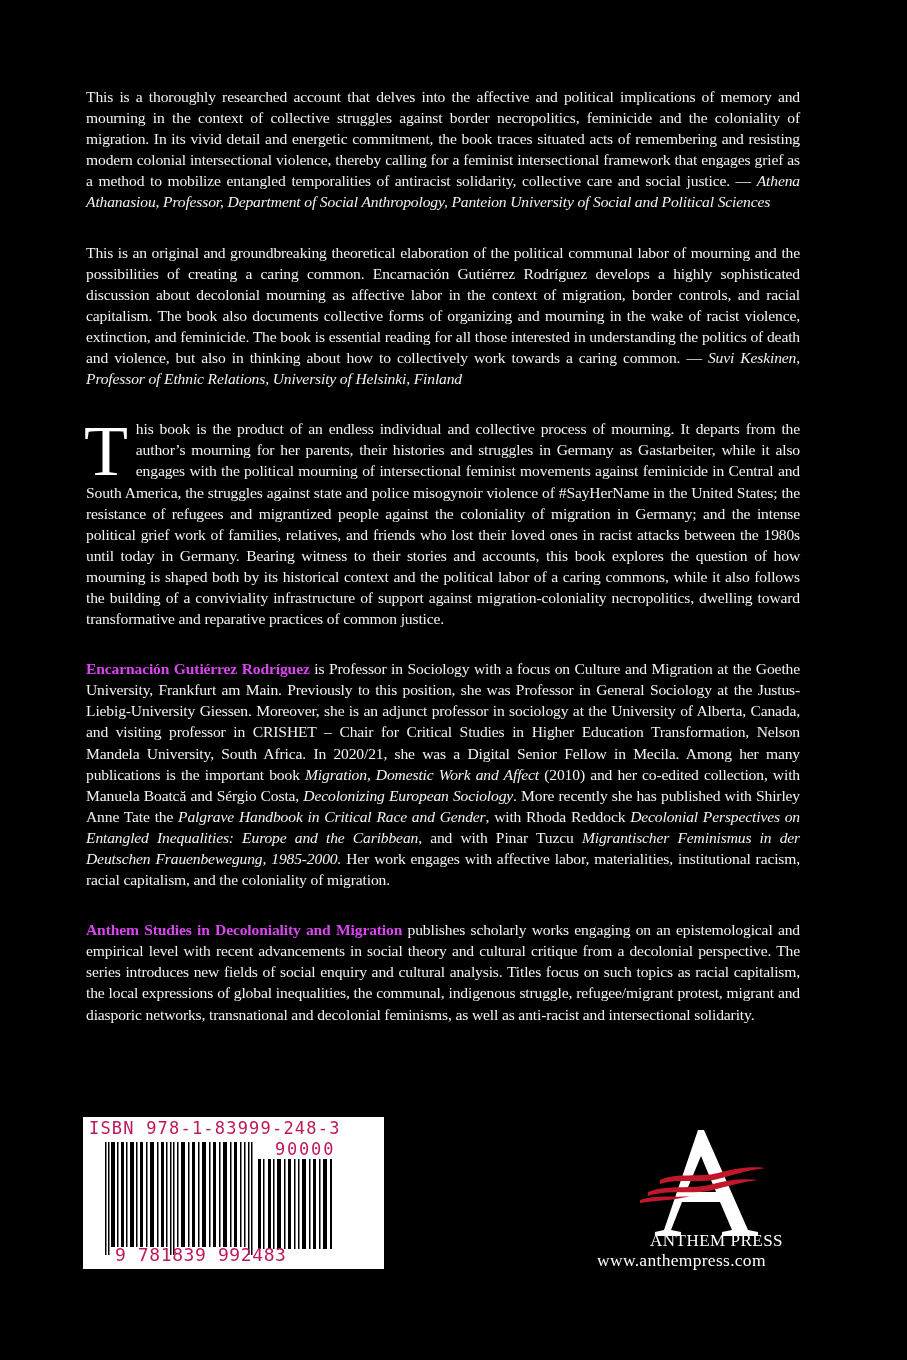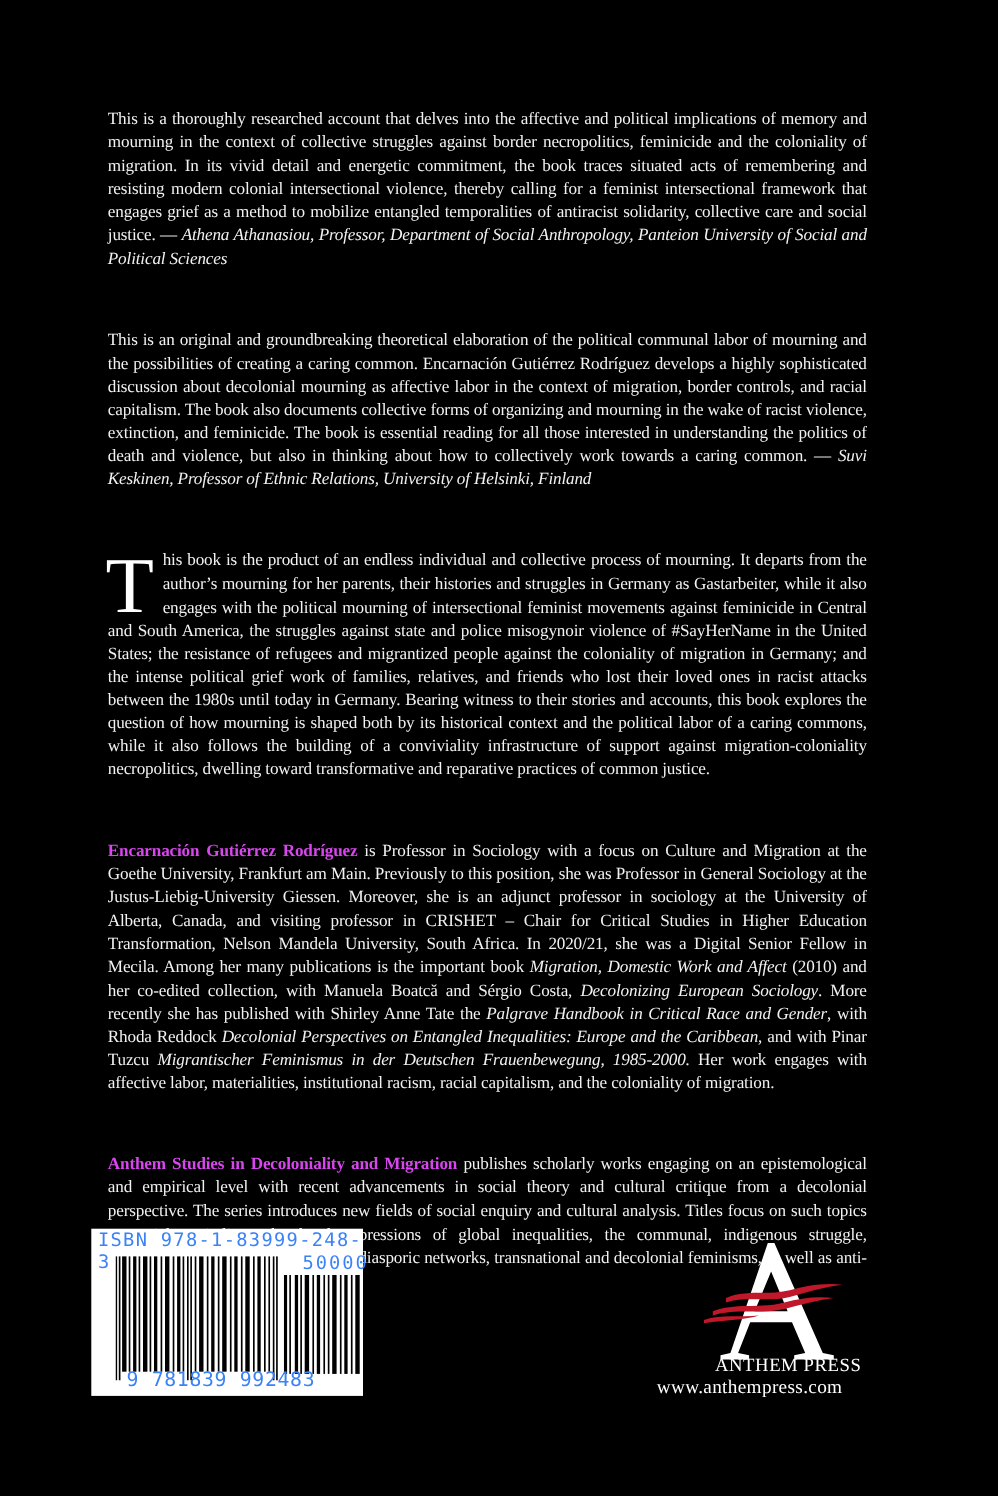--- a/index.html
+++ b/index.html
@@ -6,32 +6,32 @@
   body {
     width: 907px; height: 1360px; background: #000; color: #f2f2f2;
     font-family: "Liberation Serif", "DejaVu Serif", serif;
     position: relative; overflow: hidden;
   }
   .content {
     position: absolute; left: 82px; top: 82px; width: 722px;
     font-size: 15.6px; line-height: 21.1px; text-align: justify;
     letter-spacing: -0.15px;
   }
-  .content p { margin: 16px; }
+  .content p { margin: 4px; }
   .gap { height: 21px; }
   .endorse em, .bio em { font-style: italic; }
   .dropcap-para { position: relative; }
   .dropcap {
     float: left; font-size: 72px; line-height: 58px;
     margin: 4px 8px 0 -2px; font-family: "Liberation Serif", serif; color: #fff;
   }
   b { font-weight: bold; color: #d946ef; }
   .barcode-box {
-    position: absolute; left: 83px; top: 1117px; width: 247px; height: 152px;
-    background: #fff; color: #3b82f6;
+    position: absolute; left: 83px; top: 1117px; width: 301px; height: 152px;
+    background: #fff; color: #be185d;
   }
   .isbn-text {
     position: absolute; left: 6px; top: 1px; font-family: "DejaVu Sans Mono", monospace;
     font-size: 17px; letter-spacing: 1.2px;
   }
   .price-text {
     position: absolute; left: 192px; top: 22px; font-family: "DejaVu Sans Mono", monospace;
     font-size: 17px; letter-spacing: 1.8px;
   }
   .ean-text {
@@ -63,21 +63,21 @@
   <div class="gap"></div>
   <p class="dropcap-para"><span class="dropcap">T</span><span>his book is the product of an endless individual and collective process of mourning. It departs from the author’s mourning for her parents, their histories and struggles in Germany as Gastarbeiter, while it also engages with the political mourning of intersectional feminist movements against feminicide in Central and South America, the struggles against state and police misogynoir violence of #SayHerName in the United States; the resistance of refugees and migrantized people against the coloniality of migration in Germany; and the intense political grief work of families, relatives, and friends who lost their loved ones in racist attacks between the 1980s until today in Germany. Bearing witness to their stories and accounts, this book explores the question of how mourning is shaped both by its historical context and the political labor of a caring commons, while it also follows the building of a conviviality infrastructure of support against migration-coloniality necropolitics, dwelling toward transformative and reparative practices of common justice.</span></p>
   <div class="gap"></div>
   <p class="bio"><b>Encarnación Gutiérrez Rodríguez</b><span> is Professor in Sociology with a focus on Culture and Migration at the Goethe University, Frankfurt am Main. Previously to this position, she was Professor in General Sociology at the Justus-Liebig-University Giessen. Moreover, she is an adjunct professor in sociology at the University of Alberta, Canada, and visiting professor in CRISHET – Chair for Critical Studies in Higher Education Transformation, Nelson Mandela University, South Africa. In 2020/21, she was a Digital Senior Fellow in Mecila. Among her many publications is the important book </span><em>Migration, Domestic Work and Affect</em><span> (2010) and her co-edited collection, with Manuela Boatcă and Sérgio Costa, </span><em>Decolonizing European Sociology</em><span>. More recently she has published with Shirley Anne Tate the </span><em>Palgrave Handbook in Critical Race and Gender</em><span>, with Rhoda Reddock </span><em>Decolonial Perspectives on Entangled Inequalities: Europe and the Caribbean</em><span>, and with Pinar Tuzcu </span><em>Migrantischer Feminismus in der Deutschen Frauenbewegung, 1985-2000.</em><span> Her work engages with affective labor, materialities, institutional racism, racial capitalism, and the coloniality of migration.</span></p>
   <div class="gap"></div>
   <p><b>Anthem Studies in Decoloniality and Migration</b><span> publishes scholarly works engaging on an epistemological and empirical level with recent advancements in social theory and cultural critique from a decolonial perspective. The series introduces new fields of social enquiry and cultural analysis. Titles focus on such topics as racial capitalism, the local expressions of global inequalities, the communal, indigenous struggle, refugee/migrant protest, migrant and diasporic networks, transnational and decolonial feminisms, as well as anti-racist and intersectional solidarity.</span></p>
 </div>
 
 <div class="barcode-box">
   <div class="isbn-text">ISBN 978-1-83999-248-3</div>
-  <div class="price-text">50000</div>
+  <div class="price-text">90000</div>
   <svg class="bars-main" viewBox="0 0 162 113" preserveAspectRatio="none">
     <g fill="#000">
       <rect x="0" y="0" width="1.5" height="113"></rect>
         <rect x="3" y="0" width="1.5" height="113"></rect>
       <rect x="6" y="0" width="4" height="105"></rect>
         <rect x="12" y="0" width="1.5" height="105"></rect>
       <rect x="16" y="0" width="3" height="105"></rect>
         <rect x="21" y="0" width="1.5" height="105"></rect>
       <rect x="25" y="0" width="4" height="105"></rect>
         <rect x="31" y="0" width="1.5" height="105"></rect>

